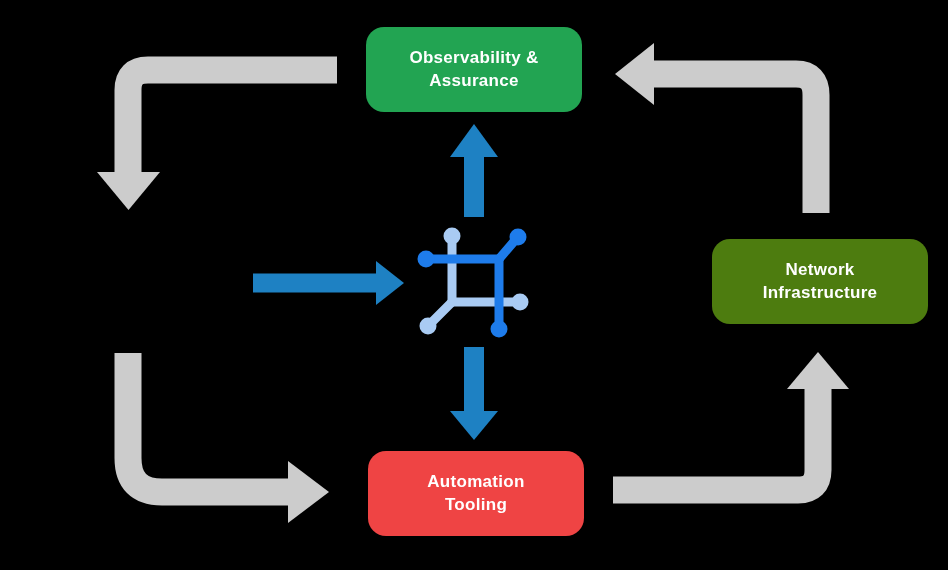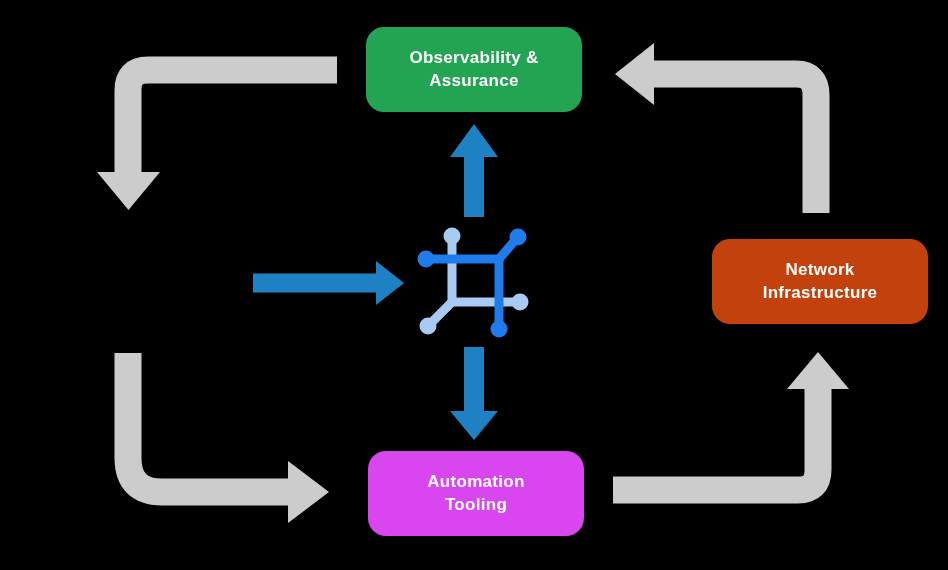--- a/index.html
+++ b/index.html
@@ -17,22 +17,22 @@
     border-radius: 18px;
     display: flex; align-items: center; justify-content: center;
     text-align: center;
     color: #ffffff;
     font-size: 17px; font-weight: 600; line-height: 1.3;
     letter-spacing: 0.3px;
     padding: 0 26px; box-sizing: border-box;
   }
   .node-observability { left: 366px; top: 27px;  background: #22A452; }
   .node-operations    { left: 22px;  top: 239px; background: #1E81C3; }
-  .node-infrastructure{ left: 712px; top: 239px; background: #c2410c; }
-  .node-automation    { left: 368px; top: 451px; background: #d946ef; }
+  .node-infrastructure{ left: 712px; top: 239px; background: #4d7c0f; }
+  .node-automation    { left: 368px; top: 451px; background: #ef4444; }
   .center-icon { position: absolute; left: 414px; top: 223px; }
 </style>
 </head>
 <body>
 
 <div class="canvas">
 
   <svg class="arrow-layer" width="948" height="570" viewBox="0 0 948 570">
 
     <g>

